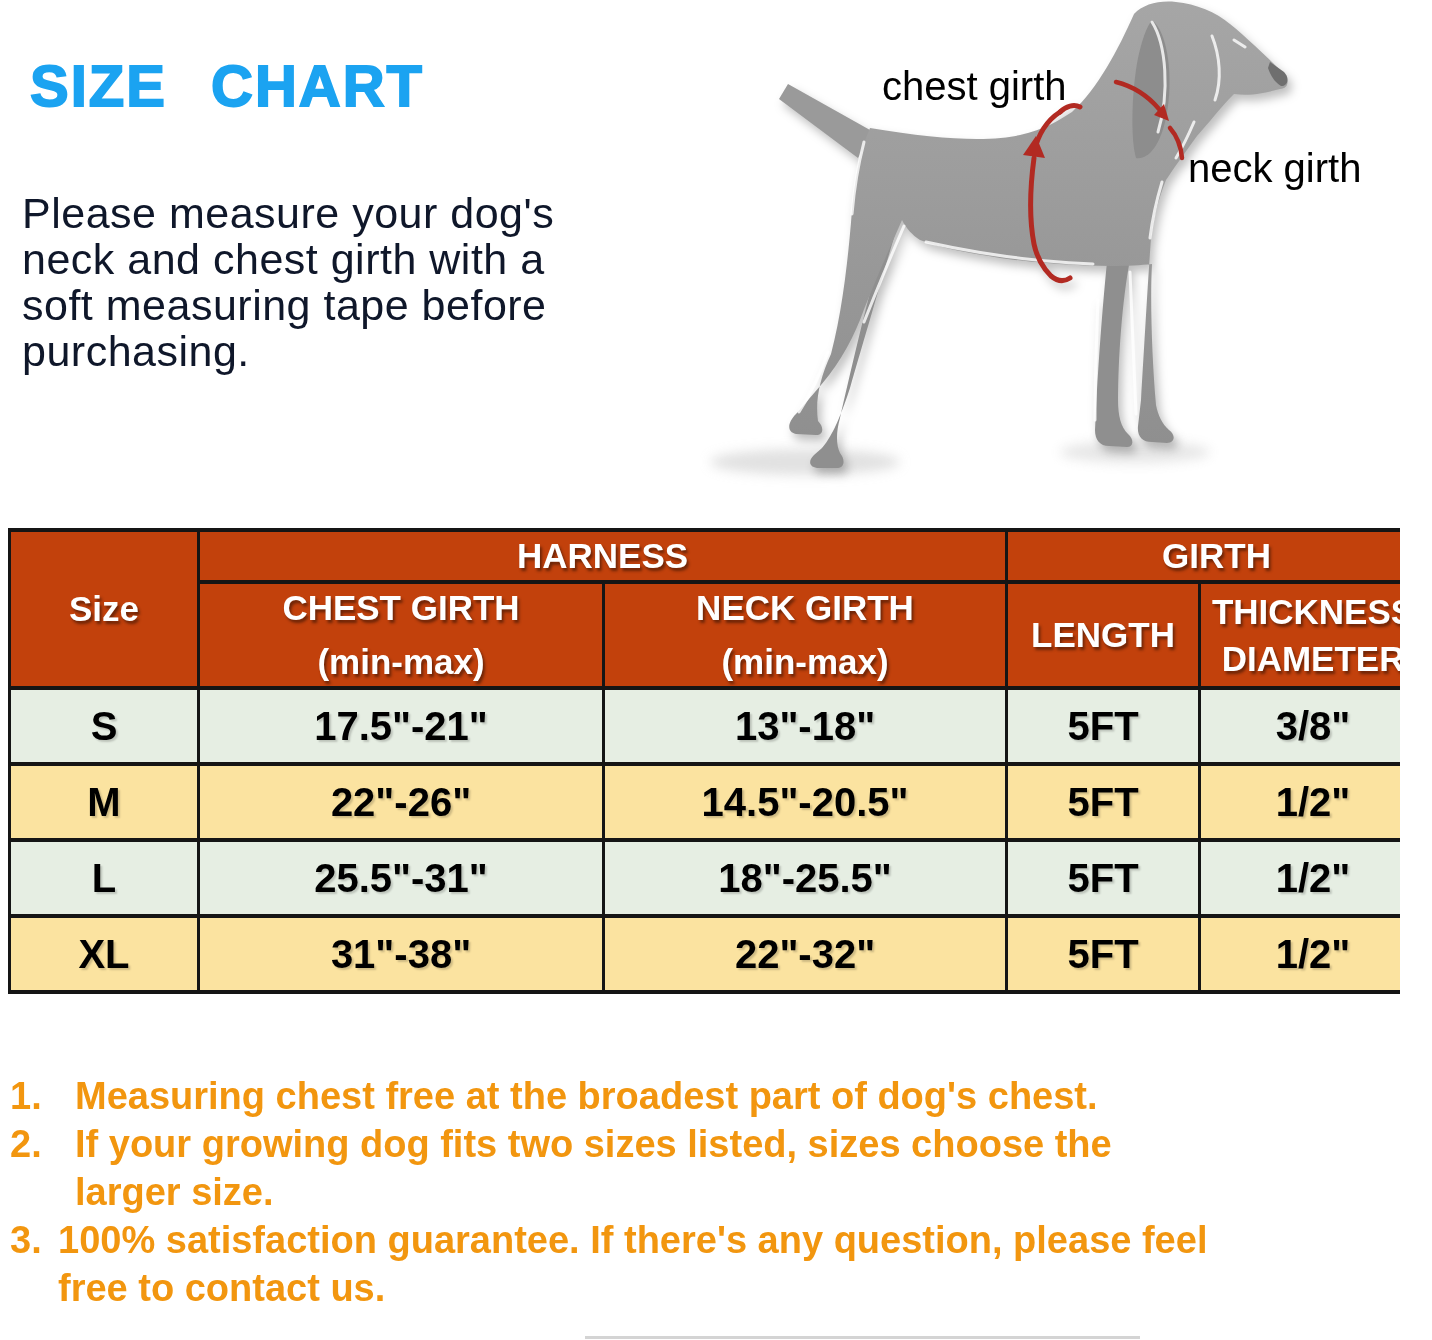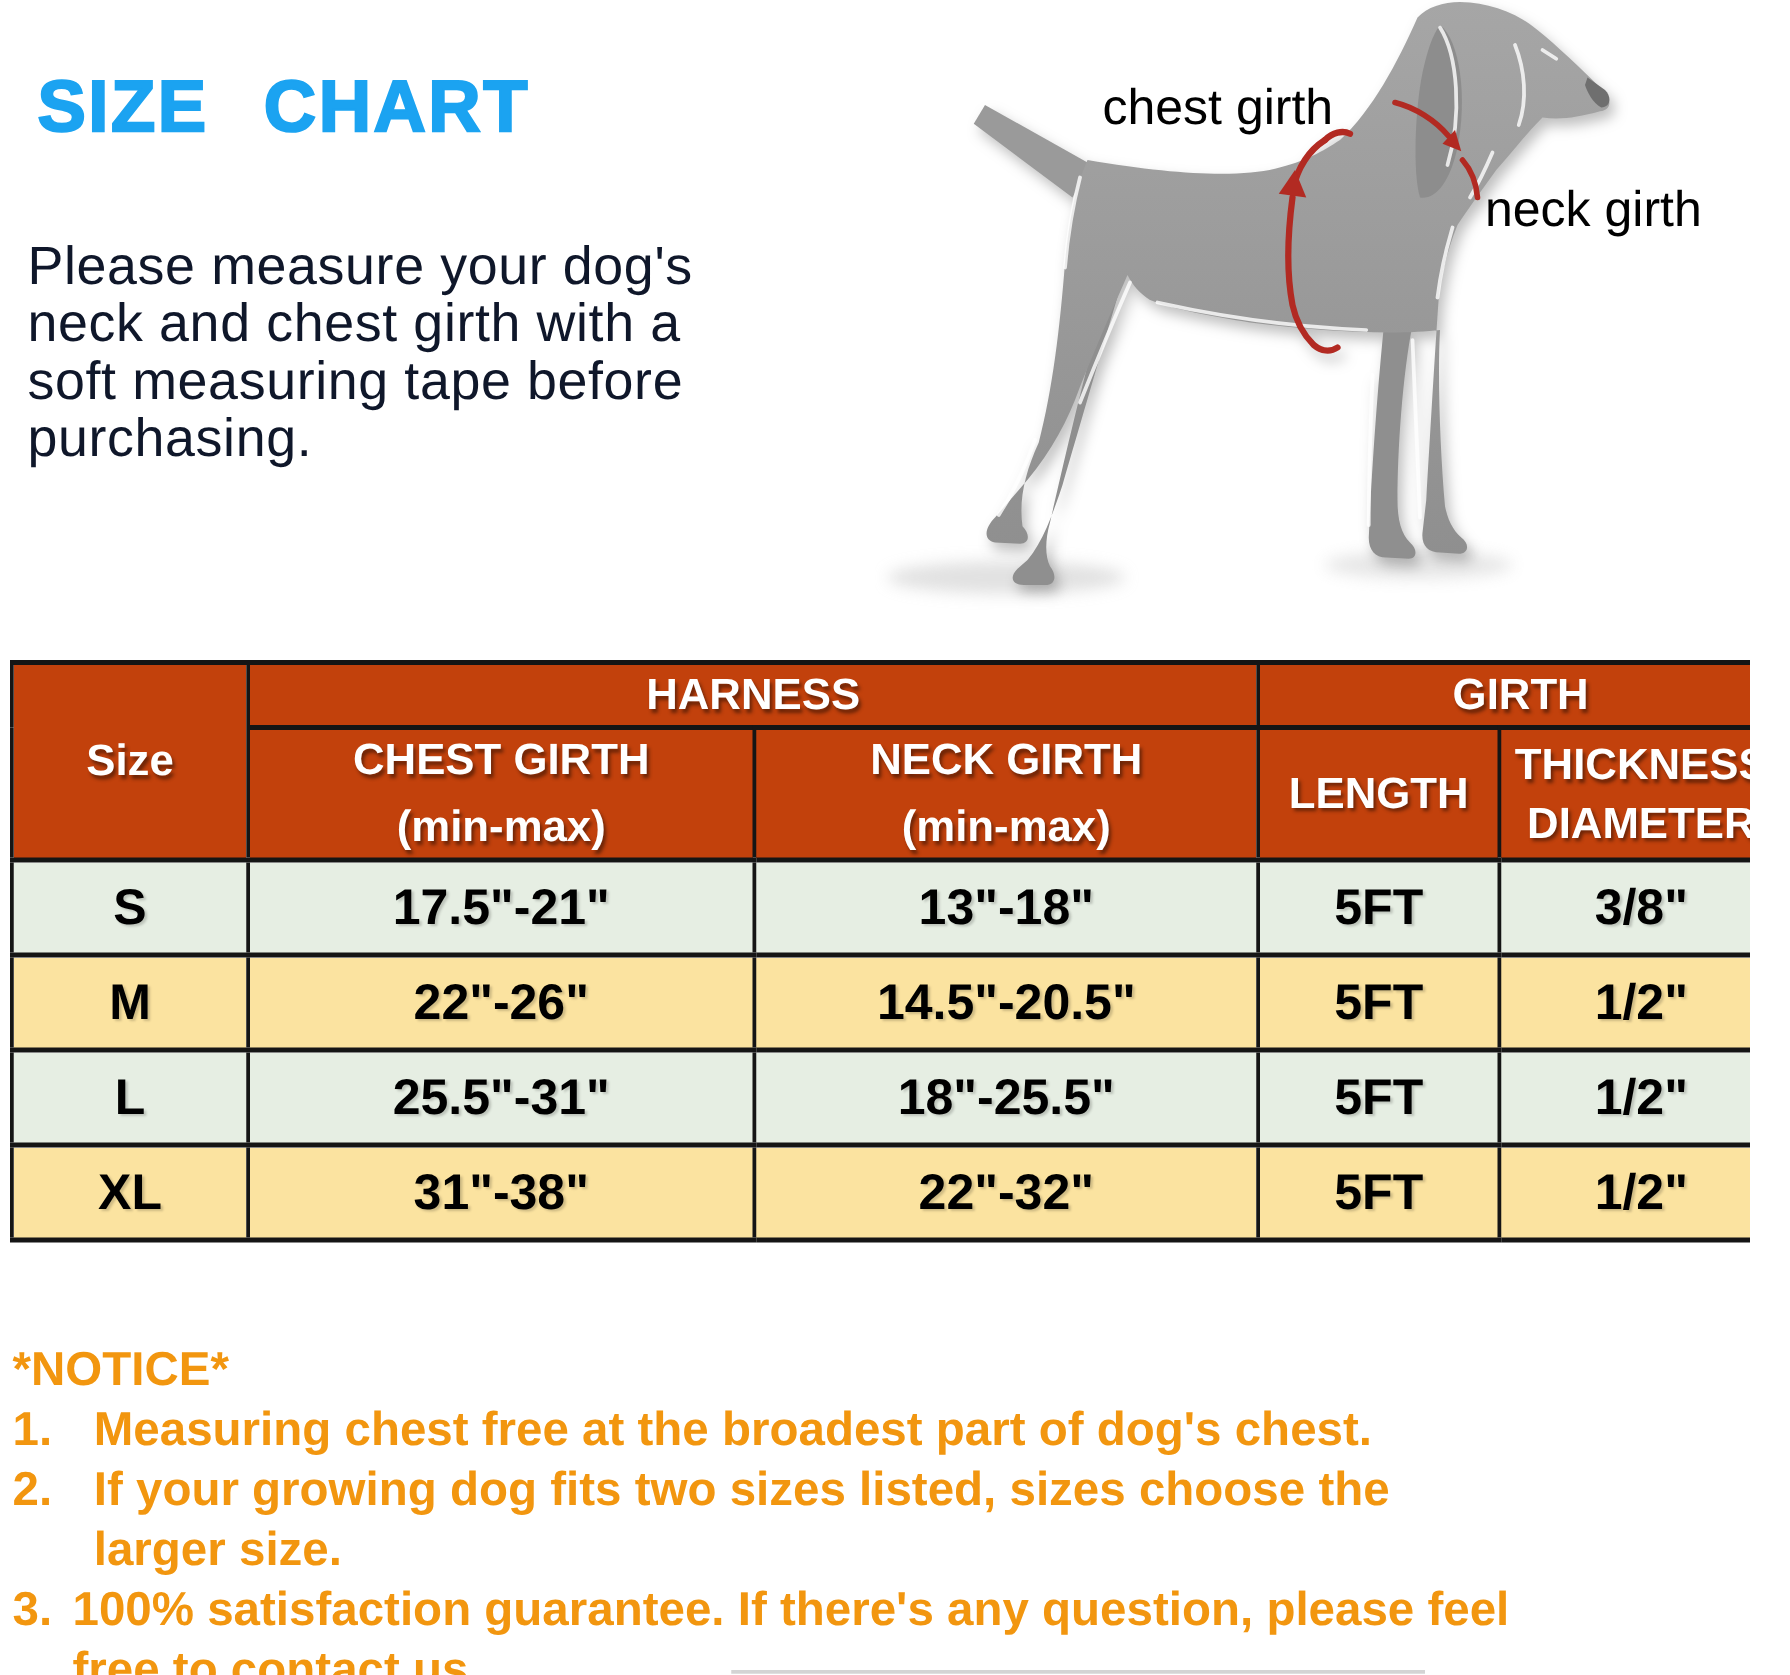--- a/index.html
+++ b/index.html
@@ -208,21 +208,20 @@
         <td>XL</td>
         <td>31"-38"</td>
         <td>22"-32"</td>
         <td>5FT</td>
         <td>1/2"</td>
       </tr>
     </tbody>
   </table>
 
   <div class="notice">
-    <div>*NOTICE*</div>
     <div class="notice-item n1">
       <span class="notice-marker">1.</span>
       <span class="notice-text">Measuring chest free at the broadest part of dog's chest.</span>
     </div>
     <div class="notice-item n2">
       <span class="notice-marker">2.</span>
       <span class="notice-text">If your growing dog fits two sizes listed, sizes choose the
 larger size.</span>
     </div>
     <div class="notice-item n3">

